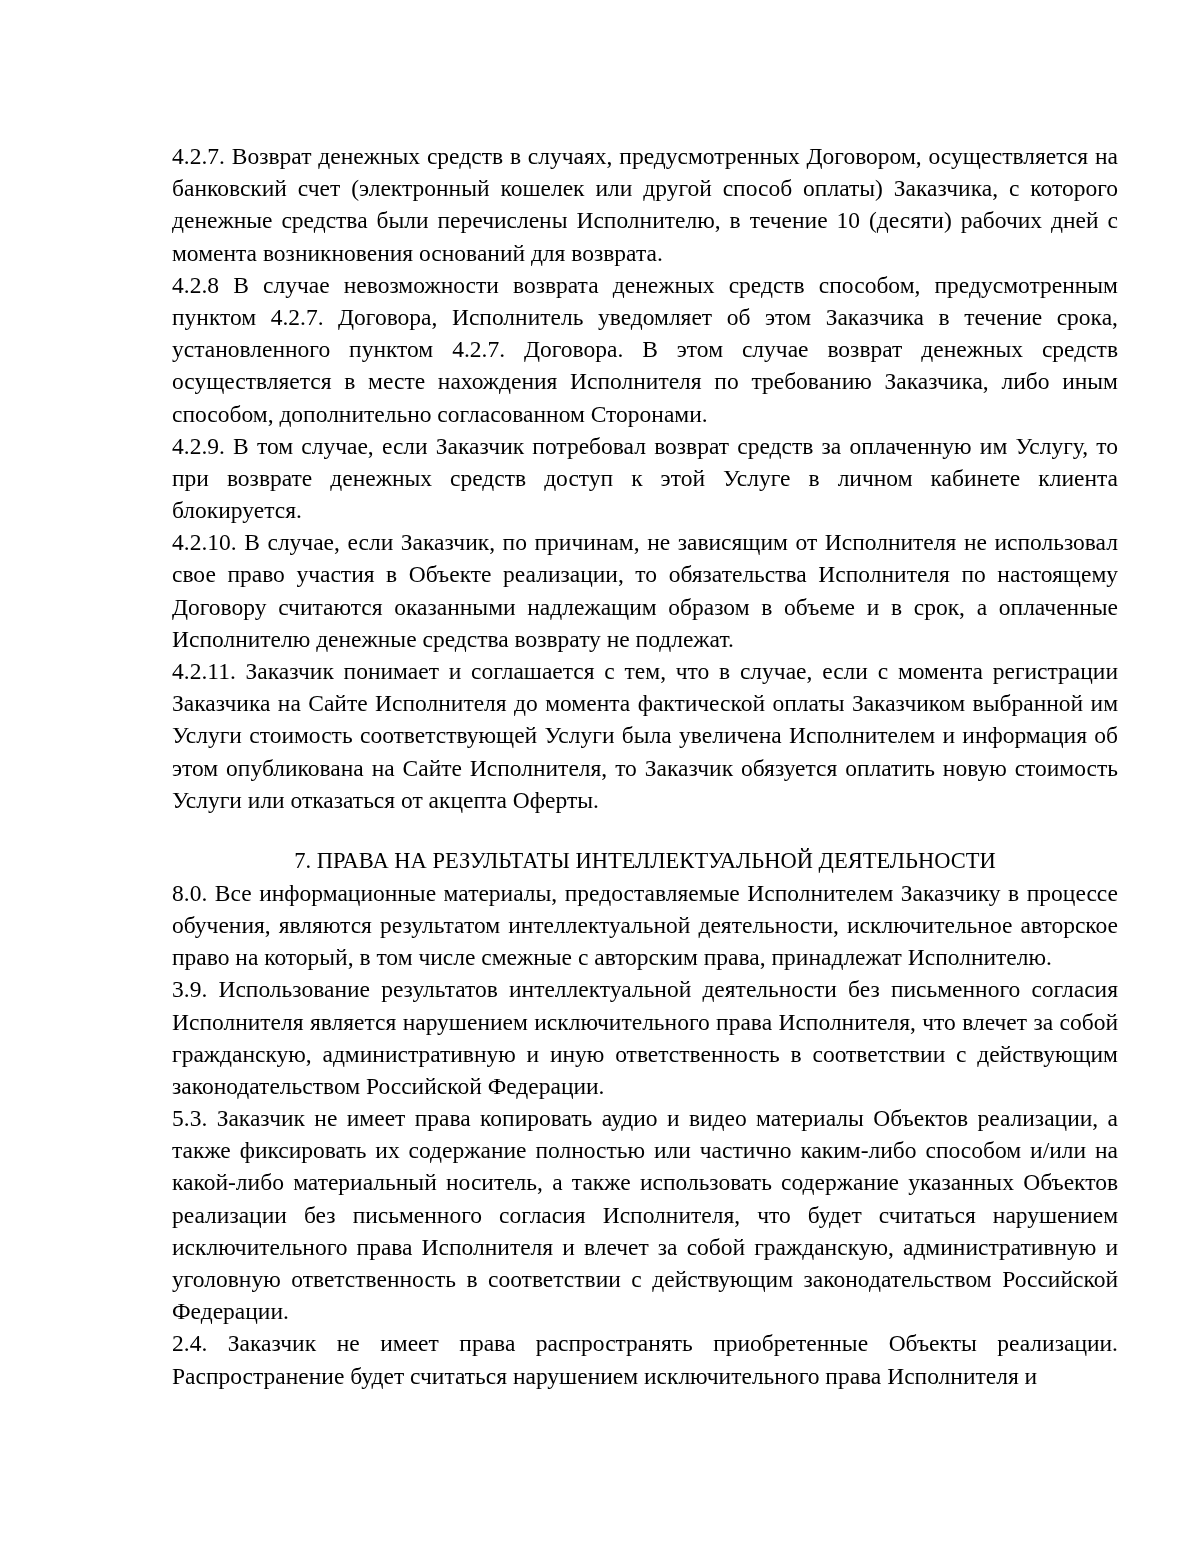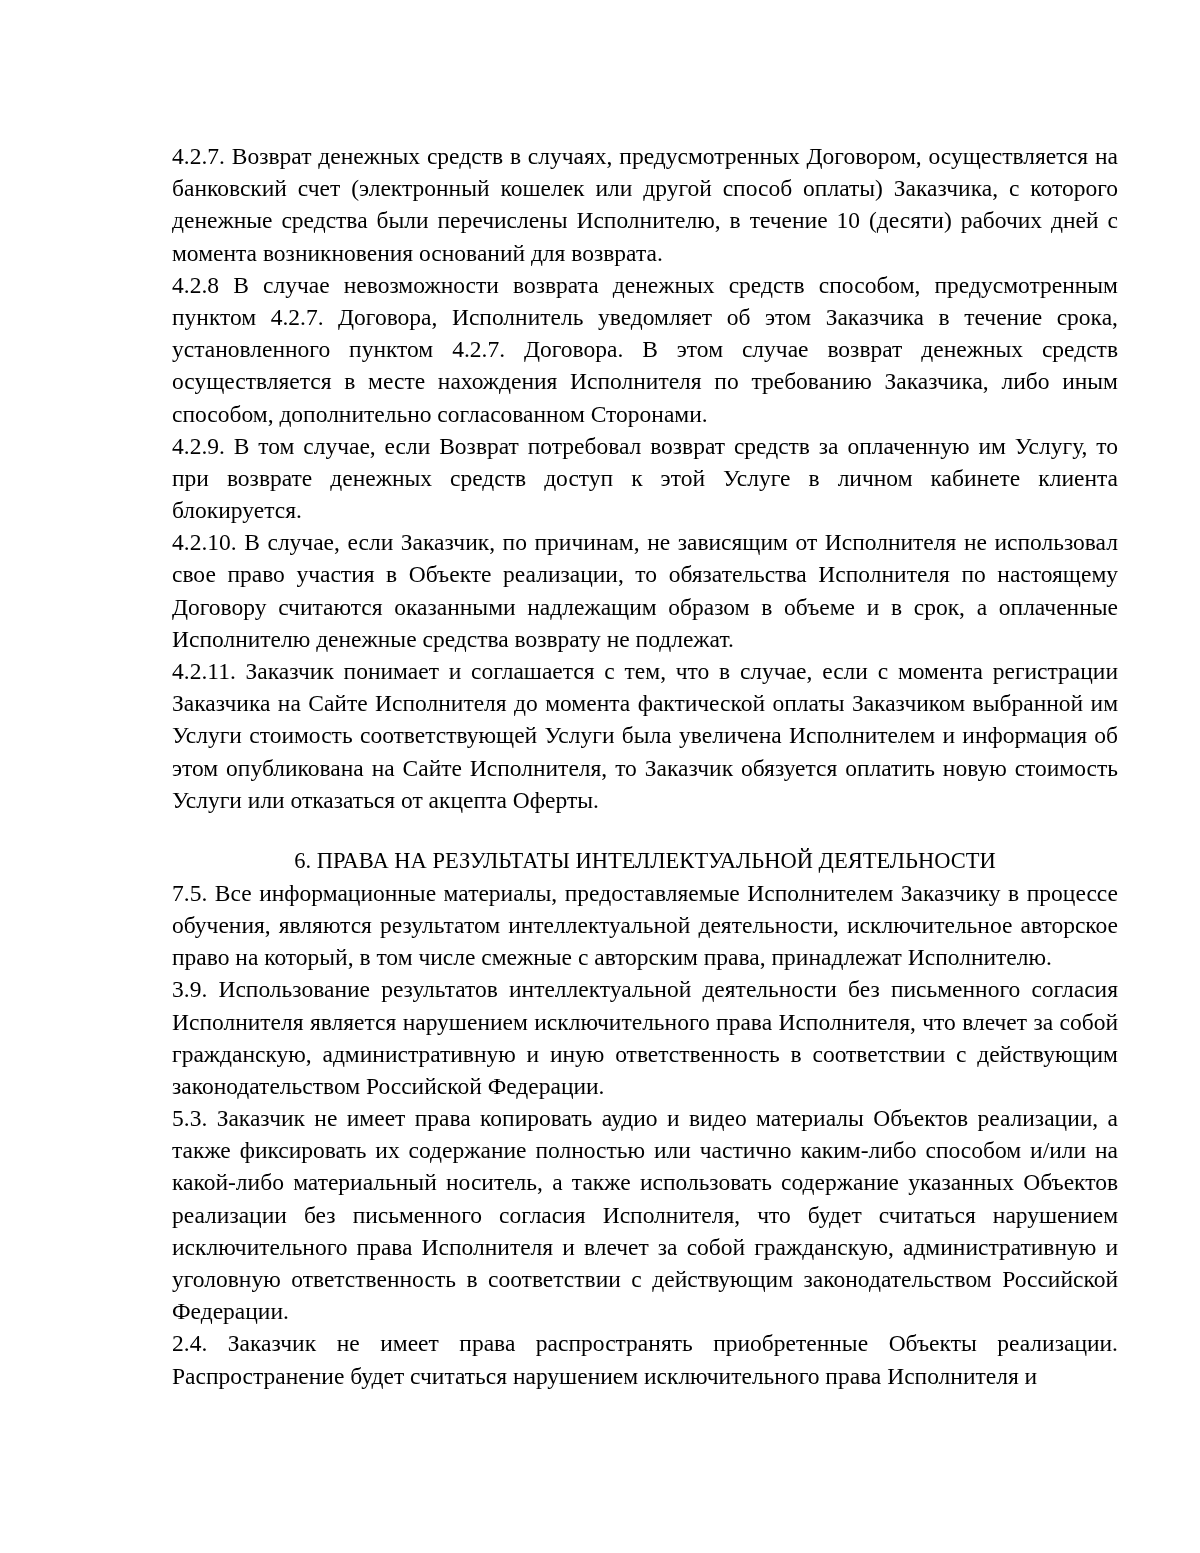--- a/index.html
+++ b/index.html
@@ -45,27 +45,27 @@
   }
 </style>
 </head>
 <body>
 
 <div class="page">
   <div class="doc-body">
 
     <p class="para">4.2.7. Возврат денежных средств в случаях, предусмотренных Договором, осуществляется на банковский счет (электронный кошелек или другой способ оплаты) Заказчика, с которого денежные средства были перечислены Исполнителю, в течение 10 (десяти) рабочих дней с момента возникновения оснований для возврата.</p>
     <p class="para">4.2.8 В случае невозможности возврата денежных средств способом, предусмотренным пунктом 4.2.7. Договора, Исполнитель уведомляет об этом Заказчика в течение срока, установленного пунктом 4.2.7. Договора. В этом случае возврат денежных средств осуществляется в месте нахождения Исполнителя по требованию Заказчика, либо иным способом, дополнительно согласованном Сторонами.</p>
-    <p class="para">4.2.9. В том случае, если Возврат потребовал возврат средств за оплаченную им Услугу, то при возврате денежных средств доступ к этой Услуге в личном кабинете клиента блокируется.</p>
+    <p class="para">4.2.9. В том случае, если Заказчик потребовал возврат средств за оплаченную им Услугу, то при возврате денежных средств доступ к этой Услуге в личном кабинете клиента блокируется.</p>
     <p class="para">4.2.10. В случае, если Заказчик, по причинам, не зависящим от Исполнителя не использовал свое право участия в Объекте реализации, то обязательства Исполнителя по настоящему  Договору считаются оказанными надлежащим образом в объеме и в срок, а оплаченные  Исполнителю денежные средства возврату не подлежат.</p>
     <p class="para">4.2.11. Заказчик понимает и соглашается с тем, что в случае, если с момента регистрации Заказчика на Сайте Исполнителя до момента фактической оплаты Заказчиком выбранной им Услуги стоимость соответствующей Услуги была увеличена Исполнителем и информация об этом опубликована на Сайте Исполнителя, то Заказчик обязуется оплатить новую стоимость Услуги или отказаться от акцепта Оферты.</p>
 
     <div class="spacer"></div>
 
-    <h2 class="section-heading">6. ПРАВА НА РЕЗУЛЬТАТЫ ИНТЕЛЛЕКТУАЛЬНОЙ ДЕЯТЕЛЬНОСТИ</h2>
+    <h2 class="section-heading">7. ПРАВА НА РЕЗУЛЬТАТЫ ИНТЕЛЛЕКТУАЛЬНОЙ ДЕЯТЕЛЬНОСТИ</h2>
 
-    <p class="para">7.5. Все информационные материалы, предоставляемые Исполнителем Заказчику в процессе обучения, являются результатом интеллектуальной деятельности, исключительное авторское право на который, в том числе смежные с авторским права, принадлежат Исполнителю.</p>
+    <p class="para">8.0. Все информационные материалы, предоставляемые Исполнителем Заказчику в процессе обучения, являются результатом интеллектуальной деятельности, исключительное авторское право на который, в том числе смежные с авторским права, принадлежат Исполнителю.</p>
     <p class="para">3.9. Использование результатов интеллектуальной деятельности без письменного согласия Исполнителя является нарушением исключительного права Исполнителя, что влечет за собой гражданскую, административную и иную ответственность в соответствии с действующим законодательством Российской Федерации.</p>
     <p class="para">5.3. Заказчик не имеет права копировать аудио и видео материалы Объектов реализации,  а также  фиксировать их содержание полностью или частично каким-либо способом    и/или на какой-либо материальный носитель, а также использовать содержание указанных  Объектов реализации без письменного согласия Исполнителя, что будет считаться нарушением  исключительного права Исполнителя и влечет за собой гражданскую, административную и  уголовную ответственность в соответствии с действующим законодательством Российской  Федерации.</p>
     <p class="para last-left">2.4. Заказчик не имеет права распространять приобретенные Объекты реализации. Распространение будет считаться нарушением исключительного права Исполнителя и</p>
 
   </div>
 </div>
 
 </body></html>

